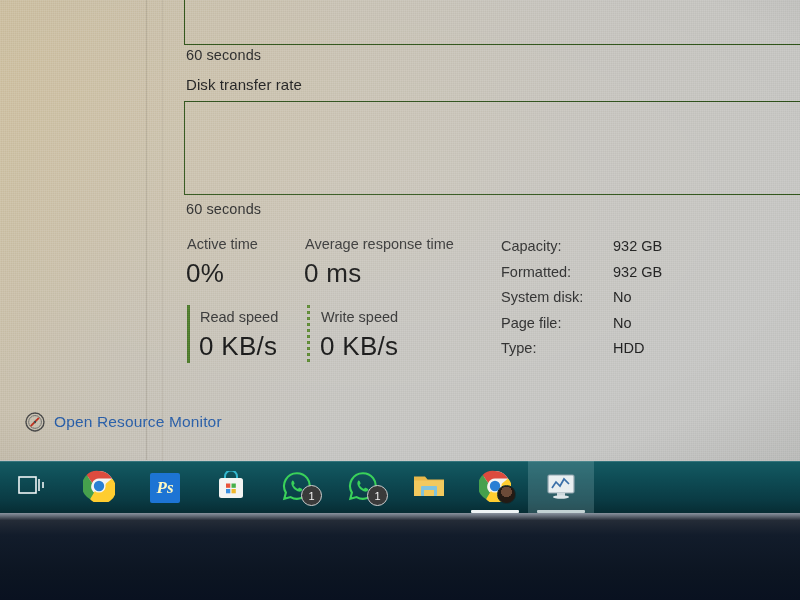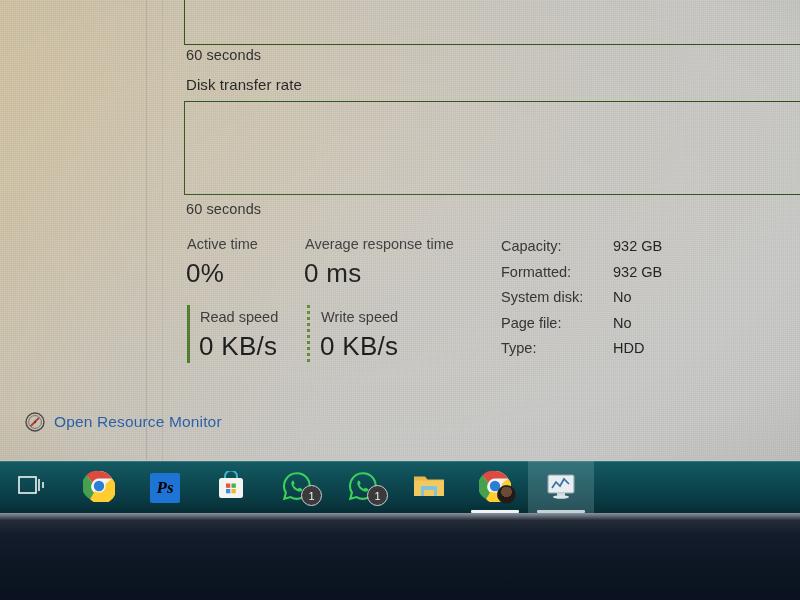--- a/index.html
+++ b/index.html
@@ -201,21 +201,21 @@
     background: #3a3a3a;
     border: 1.5px solid #cfcfcf;
     color: #f2f2f2;
     font-size: 11px;
     display: flex; align-items: center; justify-content: center;
     font-family: "Liberation Sans", sans-serif;
   }
   .ps-tile {
     width: 30px; height: 30px;
     background: #1d74d4;
-    color: #000000;
+    color: #fef9c3;
     font-size: 17px; font-weight: bold; font-style: italic;
     display: flex; align-items: center; justify-content: center;
     border-radius: 2px;
     font-family: "Liberation Serif", serif;
   }
   .avatar-badge {
     position: absolute;
     right: 12px; bottom: 11px;
     width: 17px; height: 17px; border-radius: 50%;
     background: radial-gradient(circle at 50% 35%, #6b4a38 0 38%, #241a14 39% 100%);

